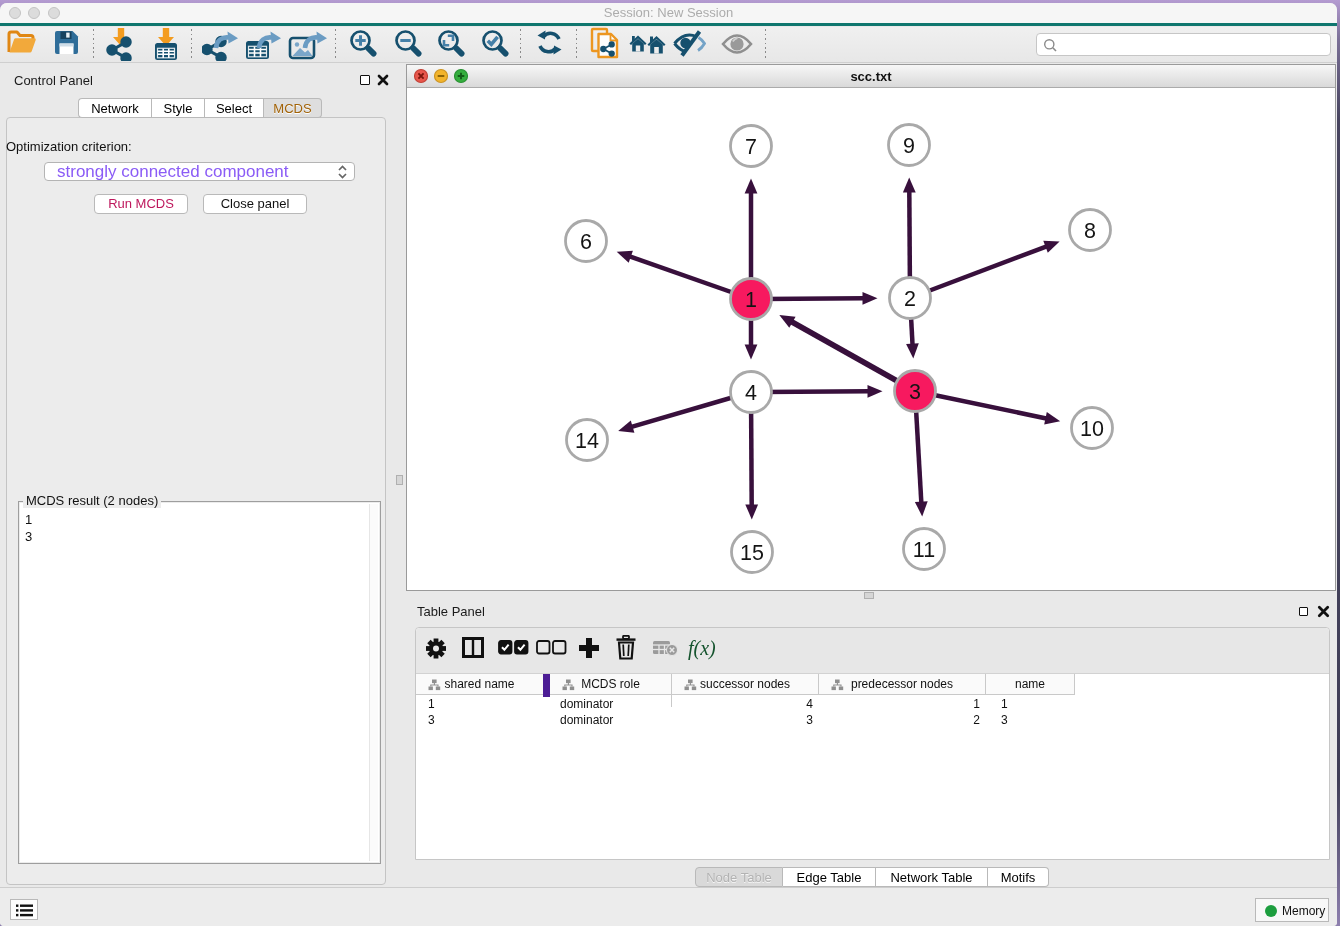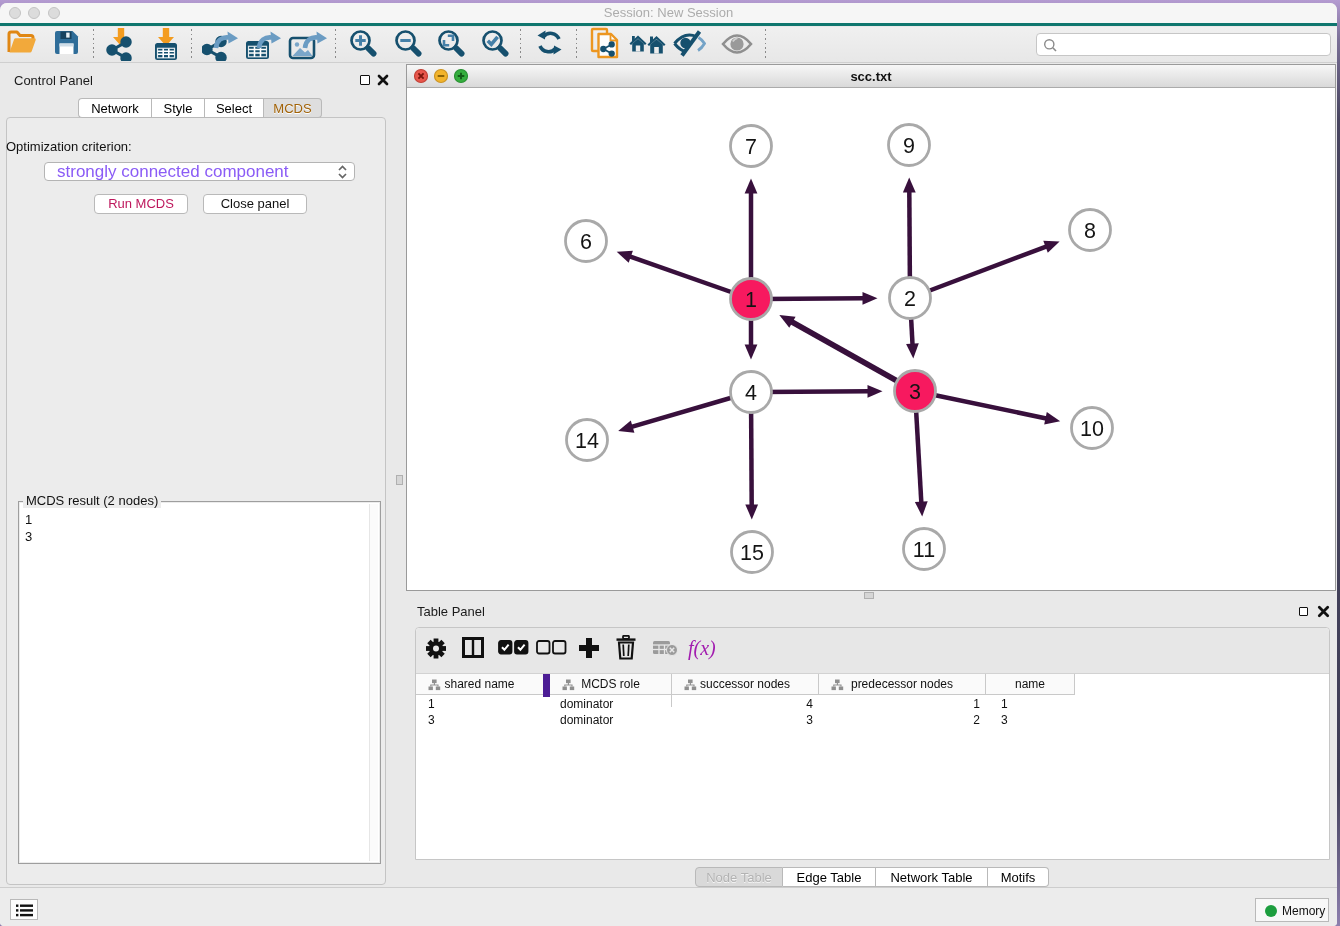--- a/index.html
+++ b/index.html
@@ -299,21 +299,21 @@
         </g>
         <g stroke="#e8e8e8" stroke-width="1.3">
           <line x1="1" y1="5" x2="18" y2="5"></line>
           <line x1="7" y1="5" x2="7" y2="14"></line>
           <line x1="12.5" y1="5" x2="12.5" y2="14"></line>
           <line x1="1" y1="9.5" x2="18" y2="9.5"></line>
         </g>
         <circle cx="20" cy="10" r="5.5" fill="#9b9b9b" stroke="#e8e8e8" stroke-width="1"></circle>
         <path d="M 17.8 7.8 L 22.2 12.2 M 22.2 7.8 L 17.8 12.2" stroke="#e8e8e8" stroke-width="1.5"></path>
       </svg>
-      <div class="abs" style="left:282px;top:37px;font-size:20px;font-style:italic;color:#a21caf;font-family:'Liberation Serif',serif">f(x)</div>
+      <div class="abs" style="left:282px;top:37px;font-size:20px;font-style:italic;color:#14532d;font-family:'Liberation Serif',serif">f(x)</div>
     </div>
     <div class="abs" style="left:416px;top:671px;width:659px;height:21px;background:#fafafa;border-bottom:1px solid #c9c9c9;font-size:12px;color:#111">
       <div class="abs" style="left:0px;top:0;width:134px;height:23px;border-right:7px solid #4c1d95;text-align:center;line-height:21px">shared name</div>
       <div class="abs" style="left:134px;top:0;width:122px;height:33px;border-right:1px solid #c9c9c9;text-align:center;line-height:21px">MCDS role</div>
       <div class="abs" style="left:256px;top:0;width:147px;height:21px;border-right:1px solid #c9c9c9;text-align:center;line-height:21px">successor nodes</div>
       <div class="abs" style="left:403px;top:0;width:167px;height:21px;border-right:1px solid #c9c9c9;text-align:center;line-height:21px">predecessor nodes</div>
       <div class="abs" style="left:570px;top:0;width:89px;height:21px;border-right:1px solid #c9c9c9;text-align:center;line-height:21px">name</div>
     </div>
     <svg style="position:absolute;left:428px;top:676px" width="13" height="12" viewBox="0 0 13 12">
       <rect x="4" y="0.5" width="4.6" height="3.6" fill="#8f8f8f"></rect>

